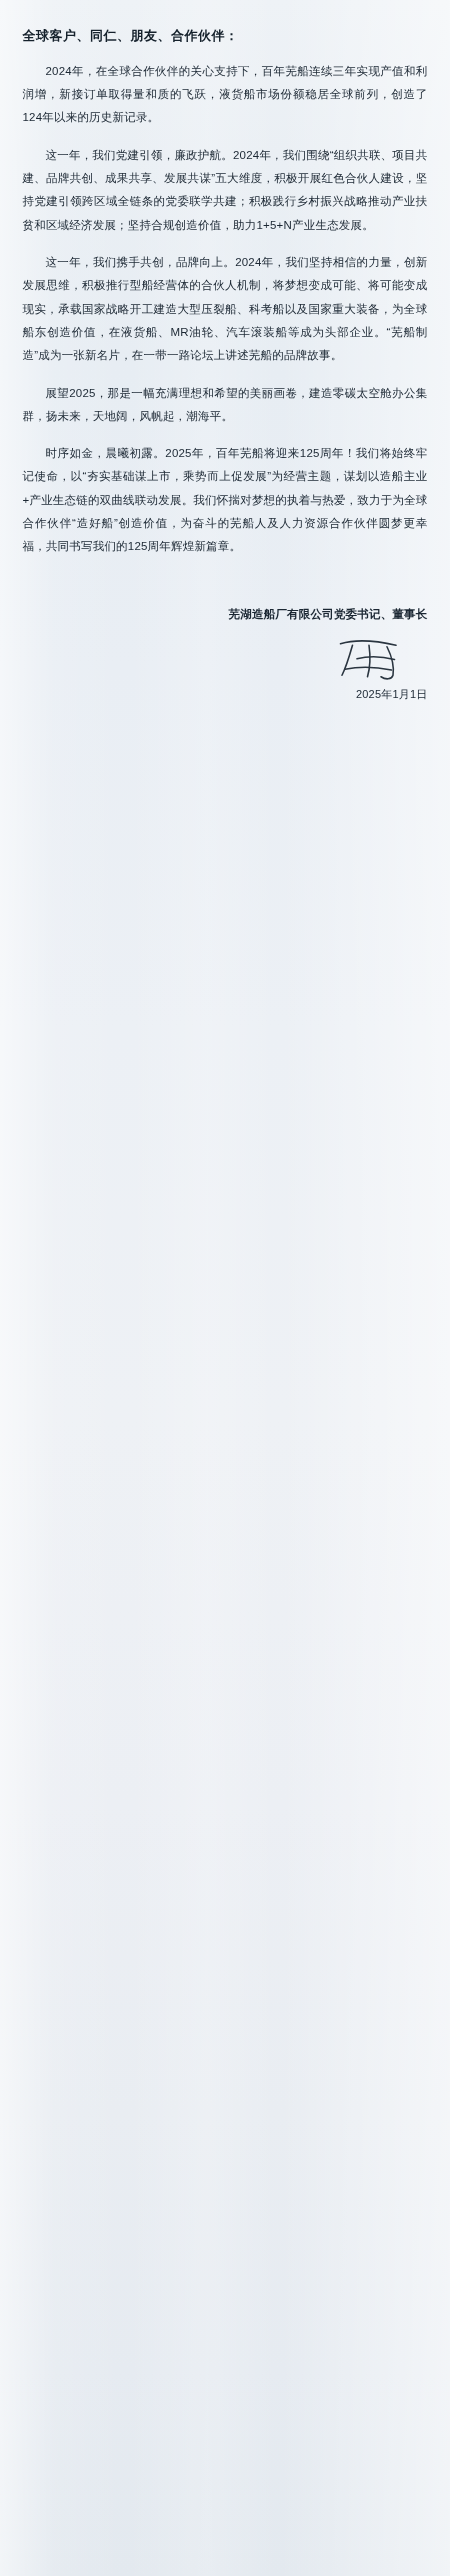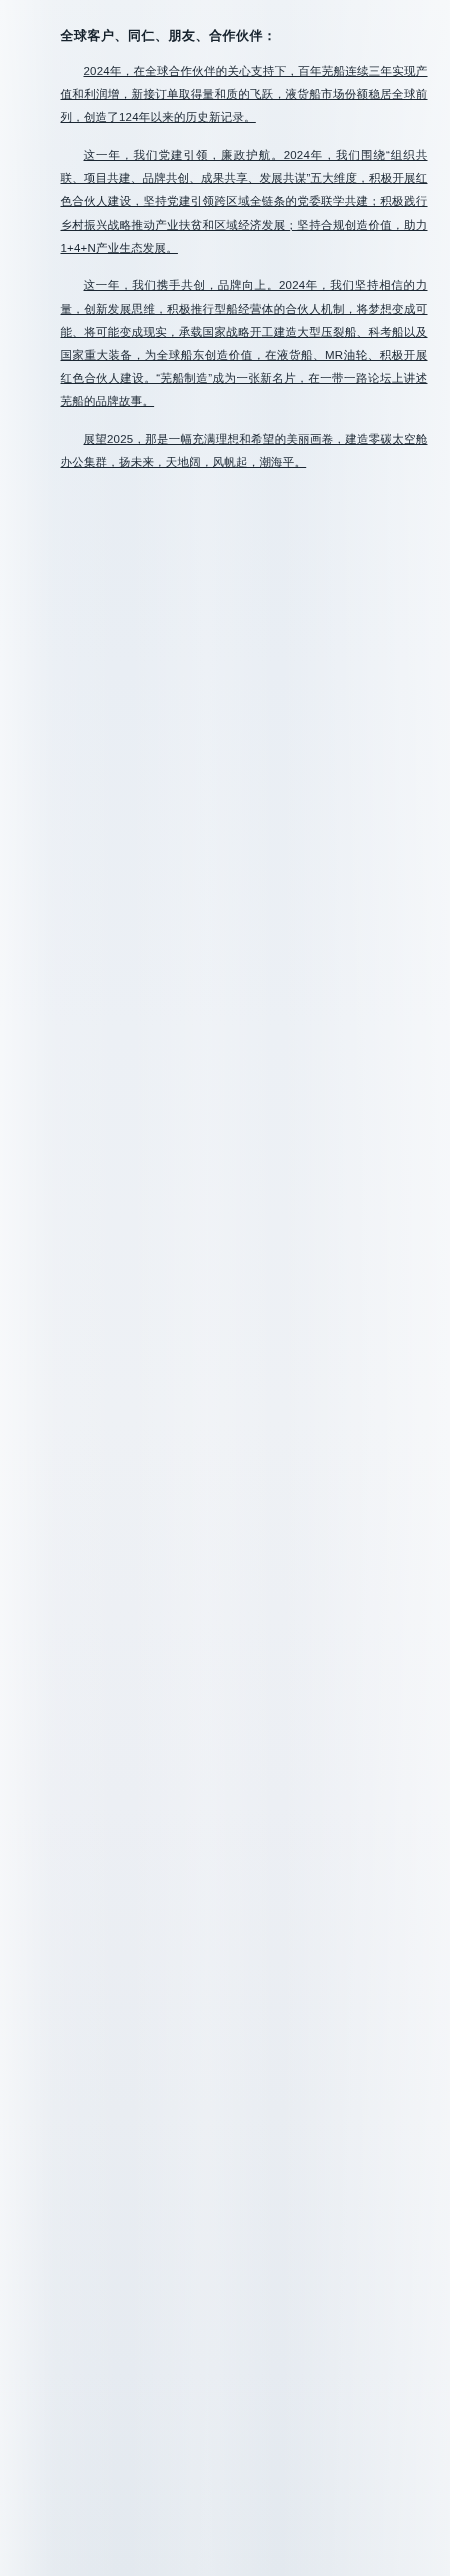--- a/index.html
+++ b/index.html
@@ -22,21 +22,20 @@
         #eaeff4 6%,
         #e7edf3 14%,
         #e9eef4 26%,
         #ecf0f5 40%,
         #eef1f5 55%,
         #eceff4 70%,
         #e9edf2 82%,
         #e6ebf1 92%,
         #e3e9ef 100%);
     overflow: hidden;
-    padding-left: 38px;
   }
   
   .page::before {
     content: "";
     position: absolute;
     top: 0; left: 0; right: 0; bottom: 0;
     background:
       linear-gradient(90deg,
         rgba(255,255,255,0.55) 0%,
         rgba(255,255,255,0.10) 12%,
@@ -62,21 +61,20 @@
   }
   p.para {
     font-size: 11.5px;
     line-height: 2.02;
     color: #1b2733;
     margin: 0 0 14.3px 0;
     text-align: justify;
     text-justify: inter-ideograph;
     text-indent: 2em;
     letter-spacing: 0.2px;
-    text-decoration: underline;
   }
   p.closing {
     text-indent: 2em;
   }
   .signature {
     position: relative;
     z-index: 2;
     padding: 12px 22.5px 0 22.5px;
     font-size: 11.5px;
     color: #1b2733;
@@ -107,22 +105,41 @@
 </style>
 </head>
 <body>
 
 <div class="page">
   <div class="content">
 
     <h1 class="doc-title">全球客户、同仁、朋友、合作伙伴：</h1>
 
     <p class="para">2024年，在全球合作伙伴的关心支持下，百年芜船连续三年实现产值和利润增，新接订单取得量和质的飞跃，液货船市场份额稳居全球前列，创造了124年以来的历史新记录。</p>
-    <p class="para">这一年，我们党建引领，廉政护航。2024年，我们围绕“组织共联、项目共建、品牌共创、成果共享、发展共谋”五大维度，积极开展红色合伙人建设，坚持党建引领跨区域全链条的党委联学共建；积极践行乡村振兴战略推动产业扶贫和区域经济发展；坚持合规创造价值，助力1+4+N产业生态发展。</p>
-    <p class="para">这一年，我们携手共创，品牌向上。2024年，我们坚持相信的力量，创新发展思维，积极推行型船经营体的合伙人机制，将梦想变成可能、将可能变成现实，承载国家战略开工建造大型压裂船、科考船以及国家重大装备，为全球船东创造价值，在液货船、MR油轮、积极开展红色合伙人建设。“芜船制造”成为一张新名片，在一带一路论坛上讲述芜船的品牌故事。</p>
+    <p class="para">这一年，我们党建引领，廉政护航。2024年，我们围绕“组织共联、项目共建、品牌共创、成果共享、发展共谋”五大维度，积极开展红色合伙人建设，坚持党建引领跨区域全链条的党委联学共建；积极践行乡村振兴战略推动产业扶贫和区域经济发展；坚持合规创造价值，助力1+5+N产业生态发展。</p>
+    <p class="para">这一年，我们携手共创，品牌向上。2024年，我们坚持相信的力量，创新发展思维，积极推行型船经营体的合伙人机制，将梦想变成可能、将可能变成现实，承载国家战略开工建造大型压裂船、科考船以及国家重大装备，为全球船东创造价值，在液货船、MR油轮、汽车滚装船等成为头部企业。“芜船制造”成为一张新名片，在一带一路论坛上讲述芜船的品牌故事。</p>
     <p class="para">展望2025，那是一幅充满理想和希望的美丽画卷，建造零碳太空舱办公集群，扬未来，天地阔，风帆起，潮海平。</p>
+    <p class="para">时序如金，晨曦初露。2025年，百年芜船将迎来125周年！我们将始终牢记使命，以“夯实基础谋上市，乘势而上促发展”为经营主题，谋划以造船主业+产业生态链的双曲线联动发展。我们怀揣对梦想的执着与热爱，致力于为全球合作伙伴“造好船”创造价值，为奋斗的芜船人及人力资源合作伙伴圆梦更幸福，共同书写我们的125周年辉煌新篇章。</p>
 
   </div>
 
+  <div class="signature">
+    <div class="sign-name">芜湖造船厂有限公司党委书记、董事长</div>
+
+    <div class="sign-mark">
+      <svg width="90" height="47" viewBox="0 0 120 62" aria-hidden="true">
+        <g fill="none" stroke="#2a3540" stroke-width="2.1" stroke-linecap="round" stroke-linejoin="round">
+          <path d="M18 10 C38 4, 66 6, 92 12"></path>
+          <path d="M34 12 C30 26, 26 40, 20 52"></path>
+          <path d="M56 12 C58 26, 58 40, 54 54"></path>
+          <path d="M40 30 C56 26, 74 27, 90 31"></path>
+          <path d="M80 14 C86 26, 90 38, 88 52 C86 58, 78 58, 72 54"></path>
+          <path d="M24 44 C44 40, 66 41, 86 45"></path>
+        </g>
+      </svg>
+    </div>
+
+    <div class="sign-date">2025年1月1日</div>
+  </div>
 
   <div class="bottom-space"></div>
 </div>
 
 
 </body></html>

